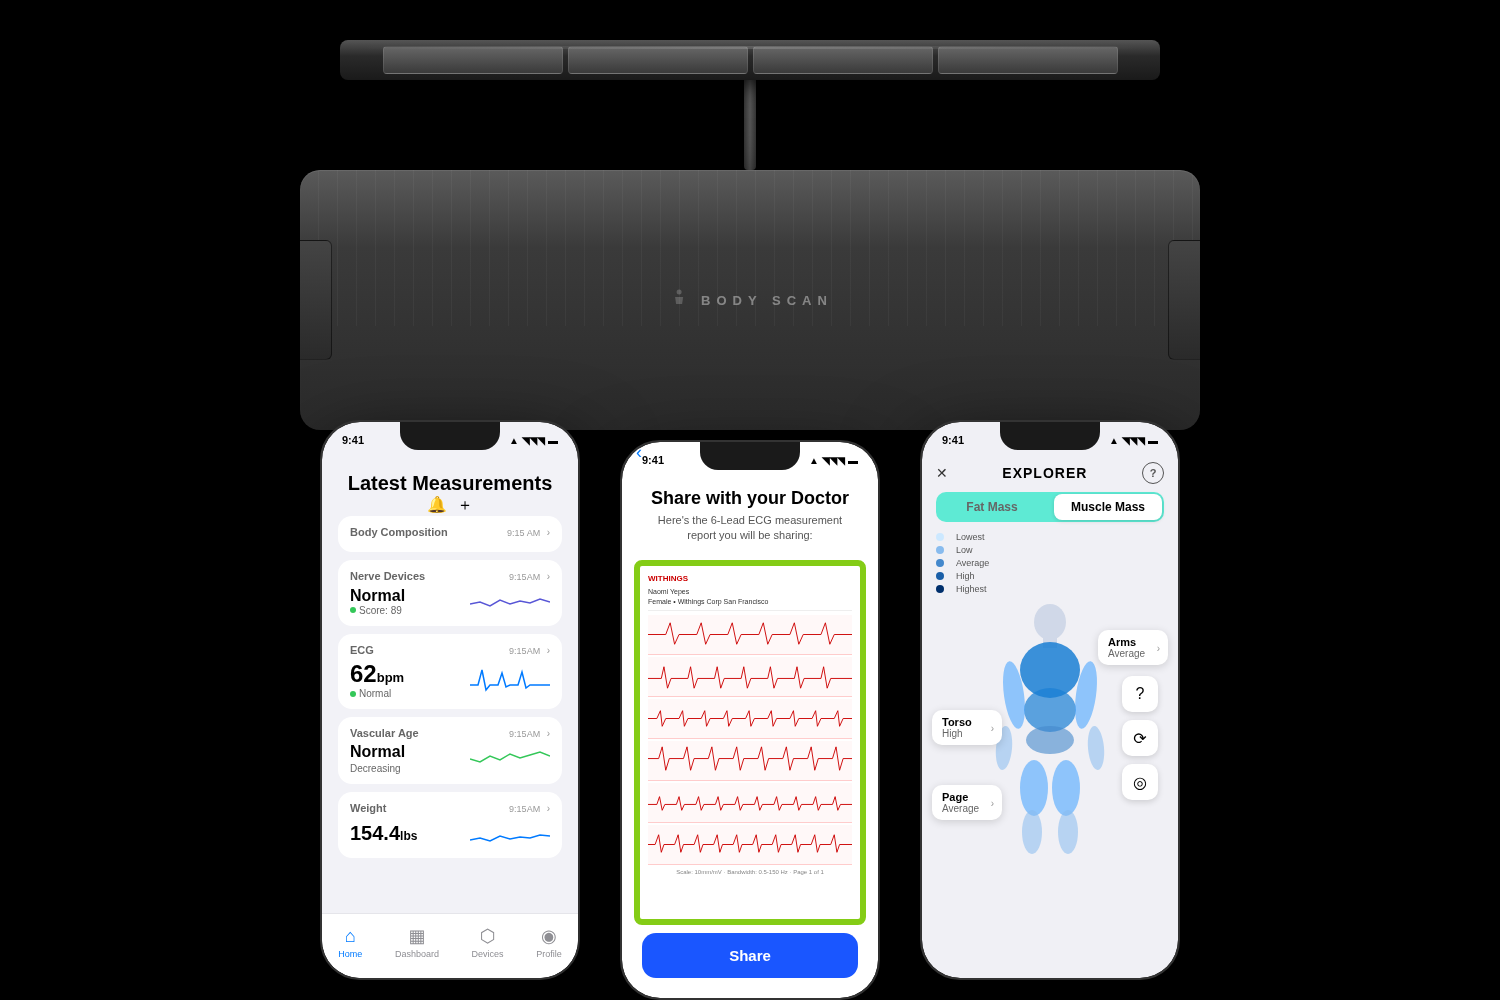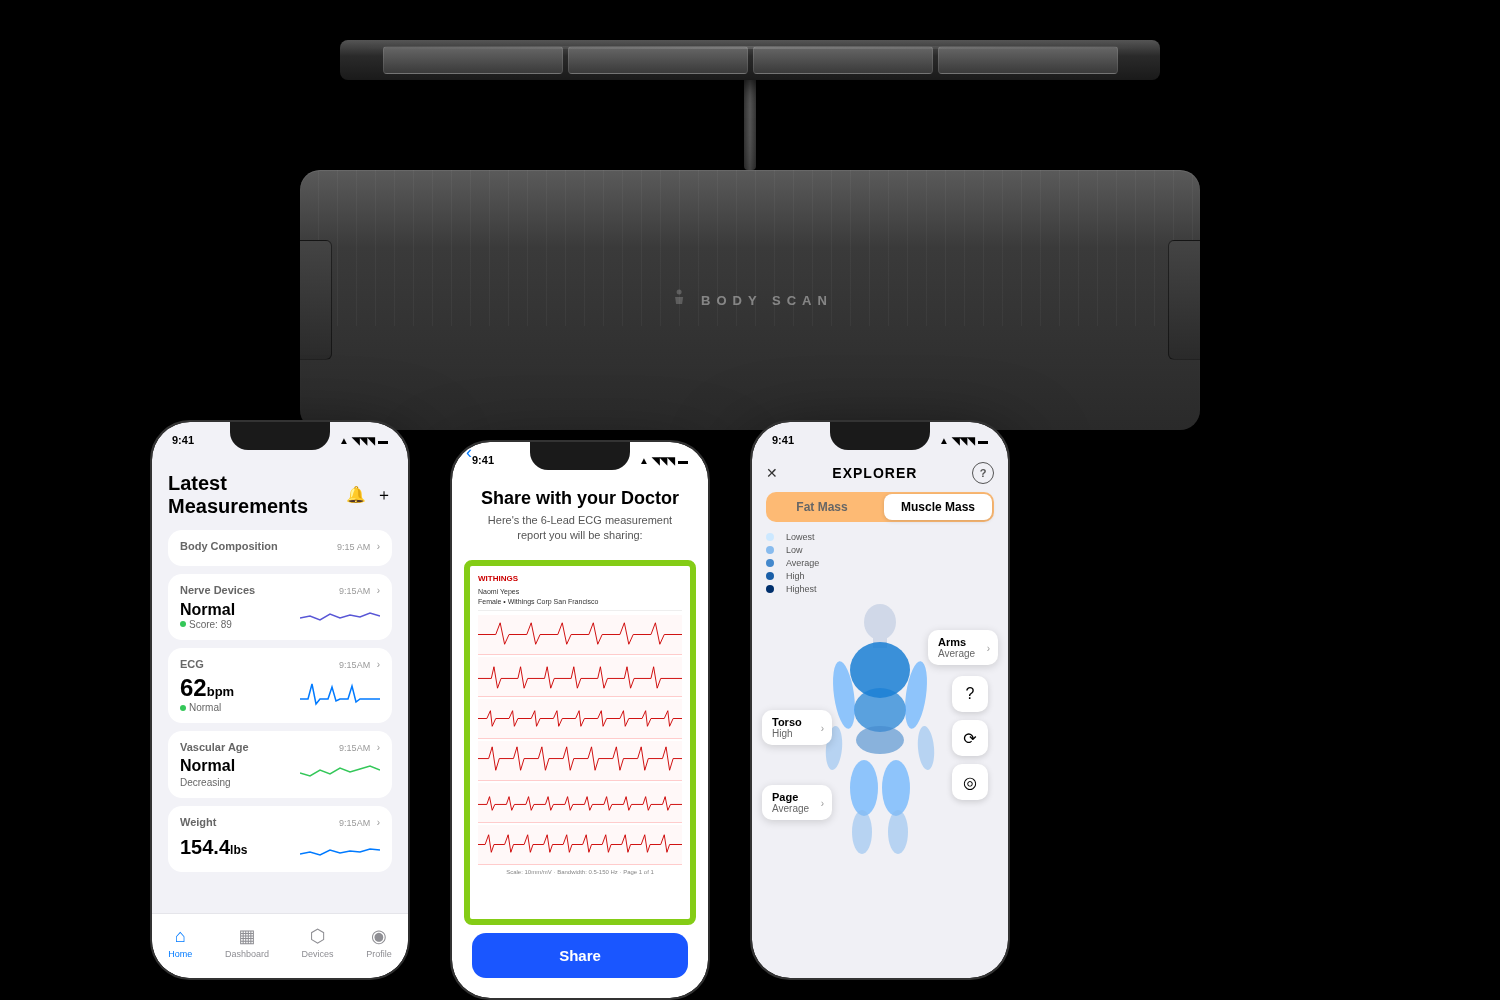--- a/index.html
+++ b/index.html
@@ -116,20 +116,21 @@
     
     .phones-container {
       position: absolute;
       bottom: 0;
       left: 50%;
       transform: translateX(-50%);
       width: 1200px;
       height: 620px;
       display: flex;
       align-items: flex-end;
+      justify-content: center;
       gap: 40px;
       z-index: 10;
     }
 
     .phone {
       width: 260px;
       height: 560px;
       background: #1a1a1a;
       border-radius: 40px;
       border: 2px solid #333;
@@ -190,21 +191,21 @@
     .phone1-content {
       background: #f2f2f7;
       padding: 50px 16px 0;
       height: 100%;
       overflow: hidden;
     }
     .phone1-header {
       display: flex;
       justify-content: space-between;
       align-items: center;
-      margin-bottom: 12px;
+      flex-direction: column;
     }
     .phone1-title { font-size: 20px; font-weight: 700; color: #000; }
     .phone1-icons { display: flex; gap: 10px; color: #000; font-size: 16px; }
     
     .measurement-card {
       background: #fff;
       border-radius: 14px;
       padding: 10px 12px;
       margin-bottom: 8px;
     }
@@ -322,21 +323,21 @@
       align-items: center;
       padding: 0 14px;
       margin-bottom: 8px;
     }
     .explorer-title { font-size: 14px; font-weight: 600; text-align: center; flex: 1; letter-spacing: 1px; }
     .explorer-back { font-size: 14px; color: #333; }
     .explorer-help { font-size: 14px; color: #555; width: 22px; height: 22px; border-radius: 50%; border: 1.5px solid #555; display: flex; align-items: center; justify-content: center; font-size: 11px; font-weight: 700; }
 
     .segment-control {
       display: flex;
-      background: #fdba74;
+      background: #5eead4;
       border-radius: 10px;
       margin: 0 14px 10px;
       padding: 2px;
       gap: 8px;
     }
     .segment-btn {
       flex: 1;
       text-align: center;
       padding: 6px 0;
       border-radius: 8px;

